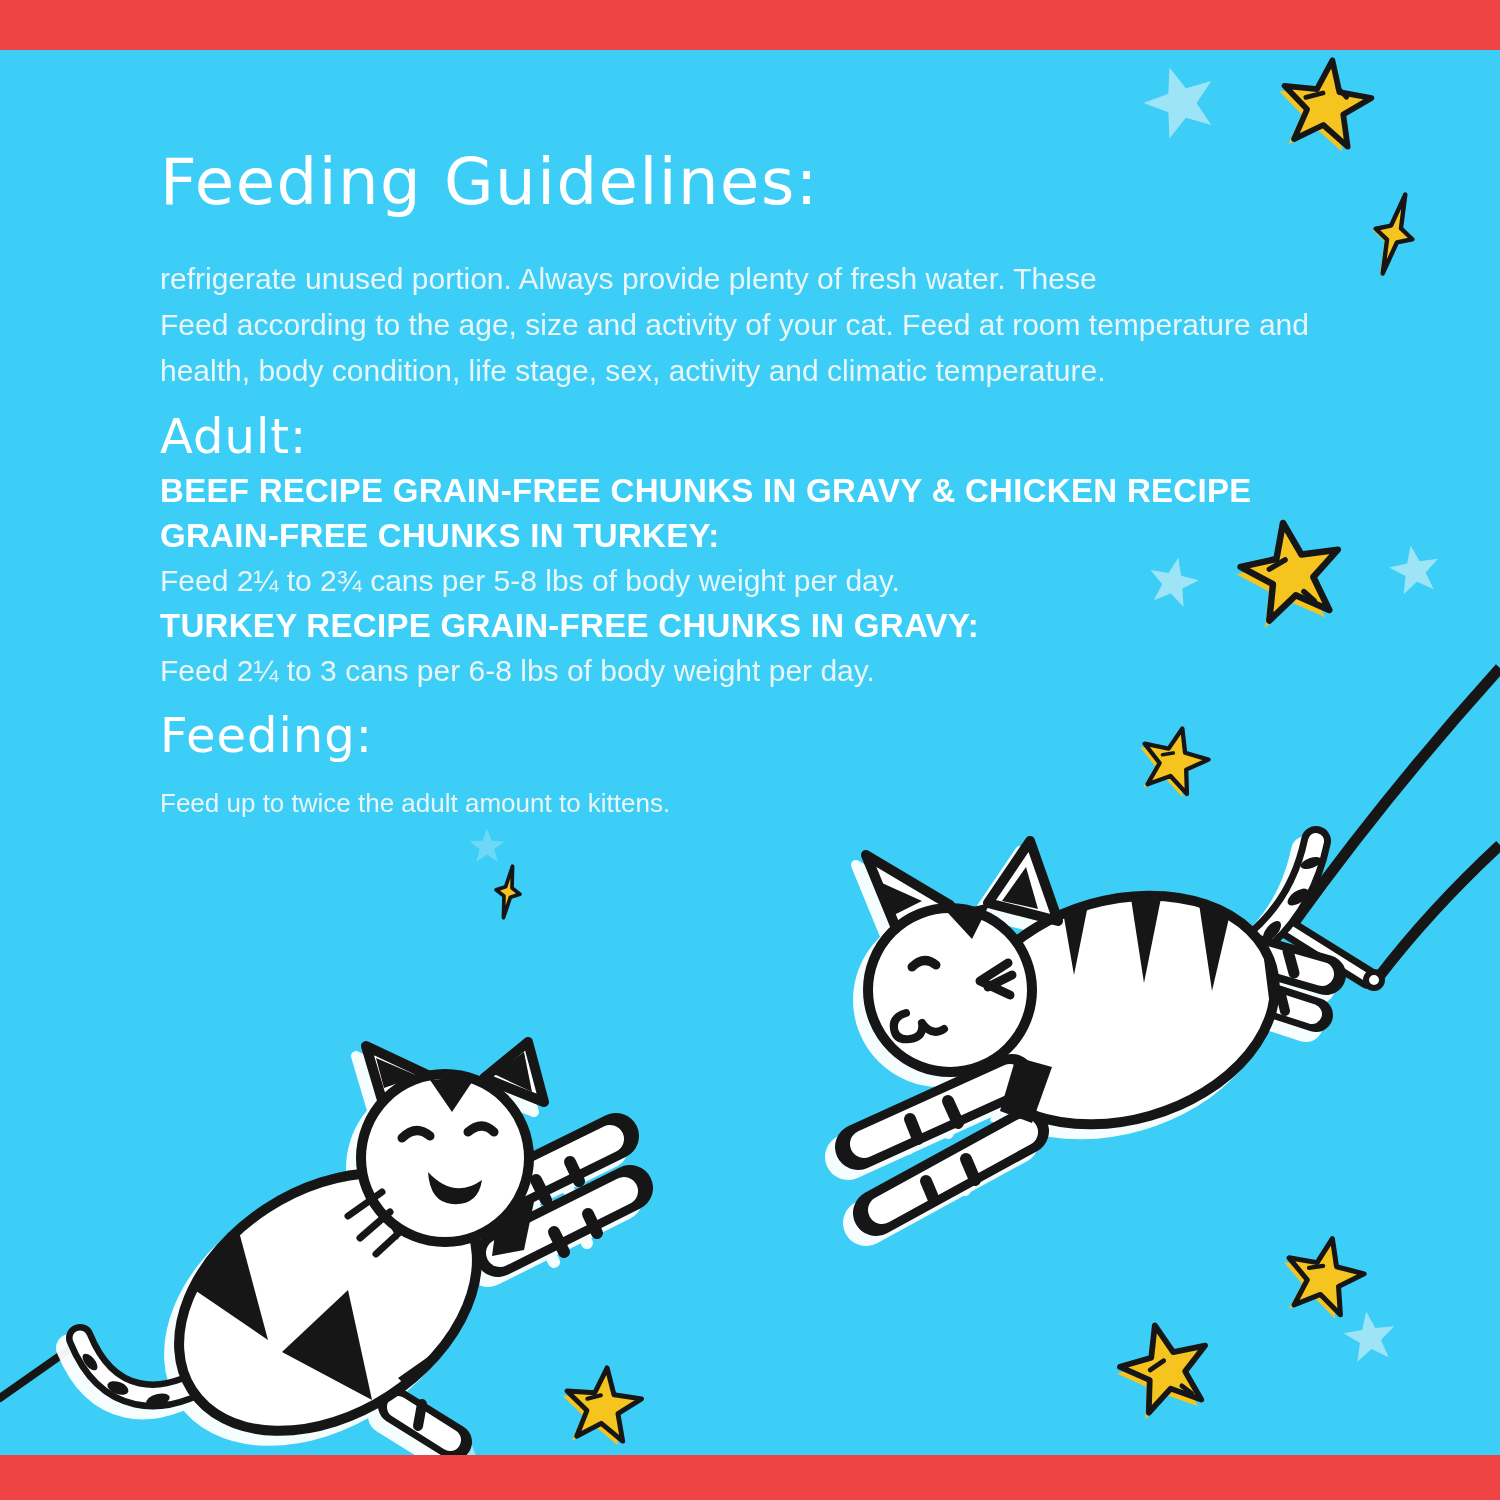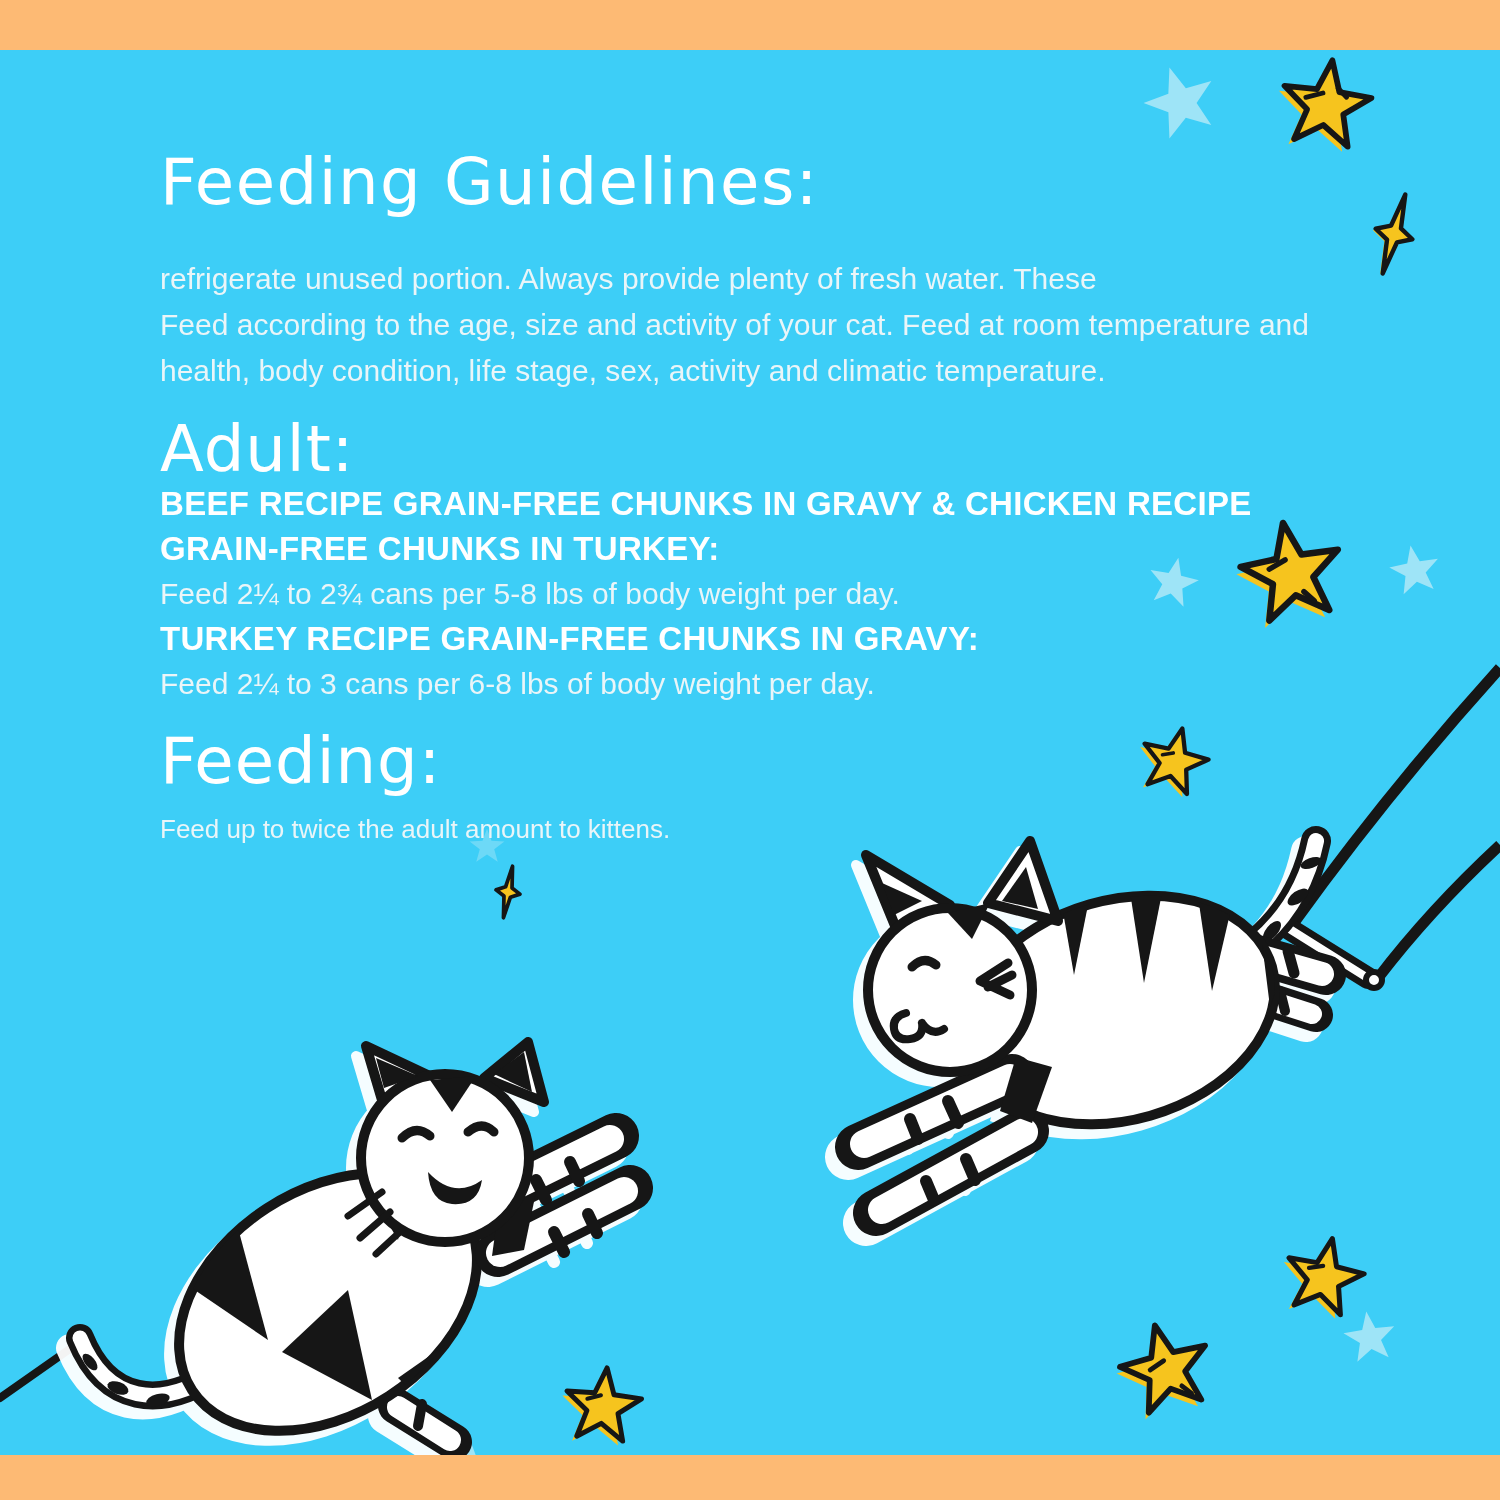--- a/index.html
+++ b/index.html
@@ -5,29 +5,29 @@
   :root{
     --background:#3DCEF7;
     --ink:#161616;
     --star-yellow:#F6C41E;
     --star-pale:#9EE4F7;
     --text-body:#EAF5F8;
     --text-white:#FFFFFF;
   }
   *{margin:0;padding:0;box-sizing:border-box;}
   body{width:1500px;height:1500px;background:#ffffff;font-family:"Liberation Sans",sans-serif;position:relative;overflow:hidden;}
-  .stage{position:absolute;inset:0;background:#fdba74;}
+  .stage{position:absolute;inset:0;background:#ef4444;}
   .canvas{position:absolute;left:0;top:50px;width:1500px;height:1405px;background:var(--background);overflow:hidden;}
 
   
   .copy{position:absolute;left:160px;top:96px;width:1220px;color:var(--text-white);}
   .h1{font-family:"DejaVu Sans",sans-serif;font-size:64px;font-weight:400;letter-spacing:1.5px;line-height:1.15;white-space:nowrap;}
   .intro{margin-top:36px;font-size:30px;line-height:46px;color:var(--text-body);}
   .intro div{white-space:nowrap;}
-  .h2{font-family:"DejaVu Sans",sans-serif;font-size:64px;font-weight:400;letter-spacing:1px;line-height:60px;margin-top:25px;white-space:nowrap;}
+  .h2{font-family:"DejaVu Sans",sans-serif;font-size:48px;font-weight:400;letter-spacing:1px;line-height:60px;margin-top:12px;white-space:nowrap;}
   .lines{margin-top:2px;font-size:30px;line-height:45px;}
   .lines .bold{font-weight:700;font-size:33px;color:var(--text-white);letter-spacing:.3px;white-space:nowrap;}
   .lines .reg{font-weight:400;color:var(--text-body);white-space:nowrap;}
   .kitten-lines{margin-top:16px;font-size:26px;line-height:45px;}
 
   
   .decor,.star,.cat{position:absolute;}
   .decor{left:0;top:0;width:1500px;height:1405px;pointer-events:none;}
   .star{pointer-events:none;}
   .cat{pointer-events:none;filter:drop-shadow(-10px 10px 0 rgba(255,255,255,.95));}

